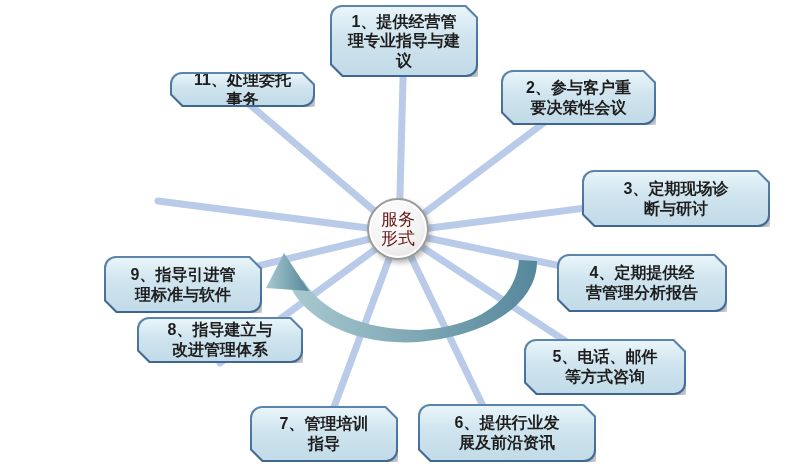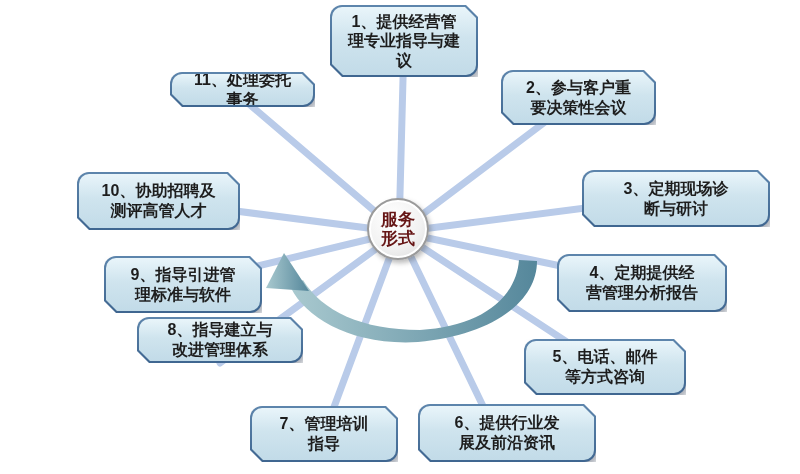--- a/index.html
+++ b/index.html
@@ -40,21 +40,21 @@
     position:absolute;left:367px;top:198px;width:62px;height:62px;
     border-radius:50%;
     background:radial-gradient(circle at 40% 32%,#ffffff 0%,#f2f2f2 55%,#d9d9d9 100%);
     border:2px solid #9a9a9a;
     box-shadow:inset 0 0 0 2px #ffffff, 2px 3px 5px rgba(80,80,80,0.40);
     display:flex;align-items:center;justify-content:center;
     box-sizing:border-box;
   }
   .hub-label{
     text-align:right;white-space:pre-line;
-    font-size:17px;font-weight:bold;color:#661515;line-height:1.12;
+    font-size:17px;font-weight:normal;color:#661515;line-height:1.12;
   }
 </style>
 </head>
 <body>
 
 <div class="stage">
 
   <svg class="underlay" viewBox="0 0 800 474">
     <defs>
       <linearGradient id="swoosh" x1="0" y1="0" x2="1" y2="0">
@@ -153,26 +153,20 @@
     </div>
   </div>
 
   <div class="node" style="left:104px;top:256px;width:158px;height:57px">
     <div class="node-inner">
       <div class="node-label">9、指导引进管
 理标准与软件</div>
     </div>
   </div>
 
-  <div class="node" style="left:77px;top:172px;width:163px;height:58px">
-    <div class="node-inner">
-      <div class="node-label">10、协助招聘及
-测评高管人才</div>
-    </div>
-  </div>
 
   <div class="node" style="left:170px;top:72px;width:145px;height:35px">
     <div class="node-inner">
       <div class="node-label">11、处理委托
 事务</div>
     </div>
   </div>
 
 </div>
 

